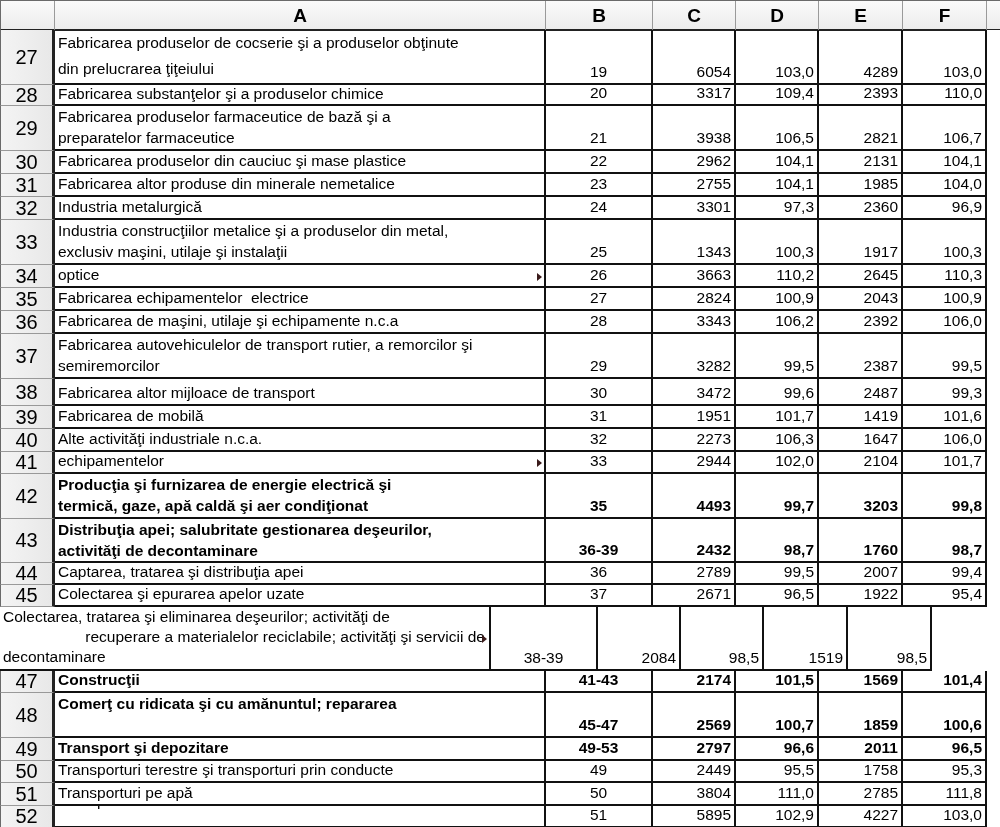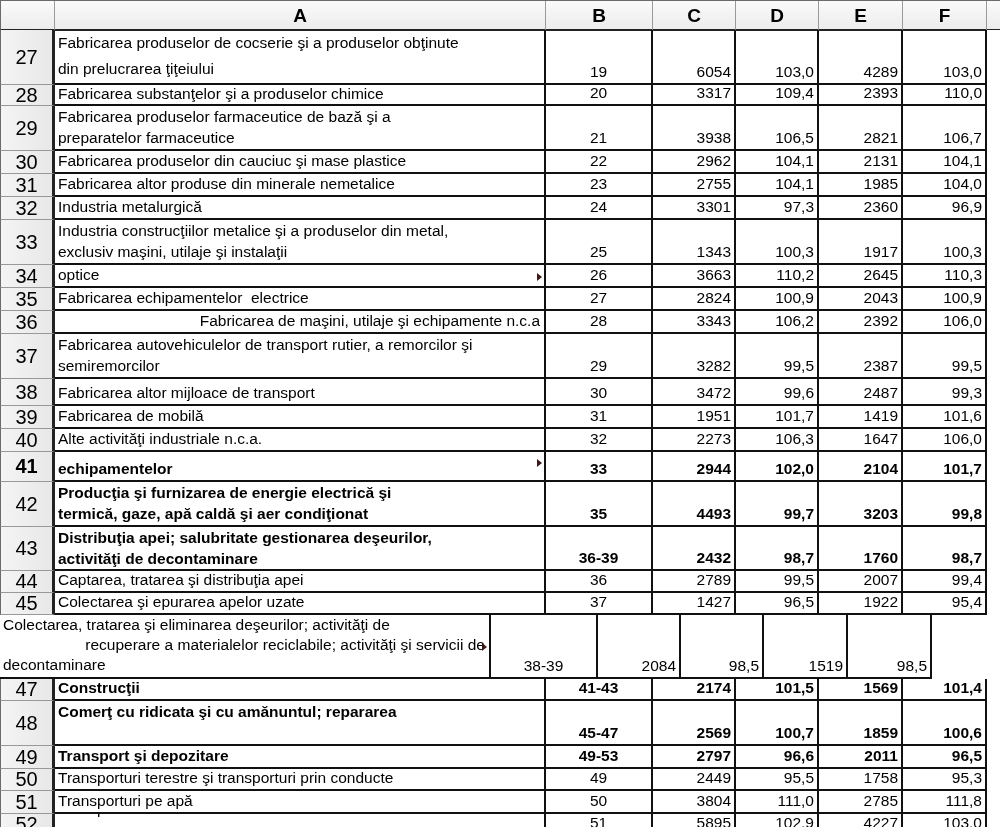--- a/index.html
+++ b/index.html
@@ -266,21 +266,21 @@
         </div>
         <div class="cell body cf">
           <span class="num">100,9</span>
         </div>
         <div class="cell cg"></div>
       </div>
       <div class="row" style="height: 23px;">
         <div class="cell rowhdr">36</div>
         <div class="cell body ca">
           <div class="txt" style="top: auto; bottom: 1px;">
-            <div style="line-height: 21px; white-space: pre; text-align: right;">Fabricarea de maşini, utilaje şi echipamente n.c.a</div>
+            <div style="line-height: 21px; white-space: pre;">Fabricarea de maşini, utilaje şi echipamente n.c.a</div>
           </div>
         </div>
         <div class="cell body cb">
           <span class="ctr">28</span>
         </div>
         <div class="cell body cc">
           <span class="num">3343</span>
         </div>
         <div class="cell body cd">
           <span class="num">106,2</span>
@@ -383,21 +383,21 @@
           <span class="num">106,3</span>
         </div>
         <div class="cell body ce">
           <span class="num">1647</span>
         </div>
         <div class="cell body cf">
           <span class="num">106,0</span>
         </div>
         <div class="cell cg"></div>
       </div>
-      <div class="row" style="height: 30px; font-weight: bold;">
+      <div class="row" style="height: 22px;">
         <div class="cell rowhdr">41</div>
         <div class="cell body ca">
           <div class="txt" style="top: auto; bottom: 1px;">
             <div style="line-height: 20px; white-space: pre;">echipamentelor</div>
           </div>
           <span class="overflow-arrow" style="top: 7px;"></span>
         </div>
         <div class="cell body cb">
           <span class="ctr">33</span>
         </div>
@@ -493,21 +493,21 @@
         <div class="cell rowhdr">45</div>
         <div class="cell body ca">
           <div class="txt" style="top: auto; bottom: 1px;">
             <div style="line-height: 20px; white-space: pre;">Colectarea şi epurarea apelor uzate</div>
           </div>
         </div>
         <div class="cell body cb">
           <span class="ctr">37</span>
         </div>
         <div class="cell body cc">
-          <span class="num">1427</span>
+          <span class="num">2671</span>
         </div>
         <div class="cell body cd">
           <span class="num">96,5</span>
         </div>
         <div class="cell body ce">
           <span class="num">1922</span>
         </div>
         <div class="cell body cf">
           <span class="num">95,4</span>
         </div>

